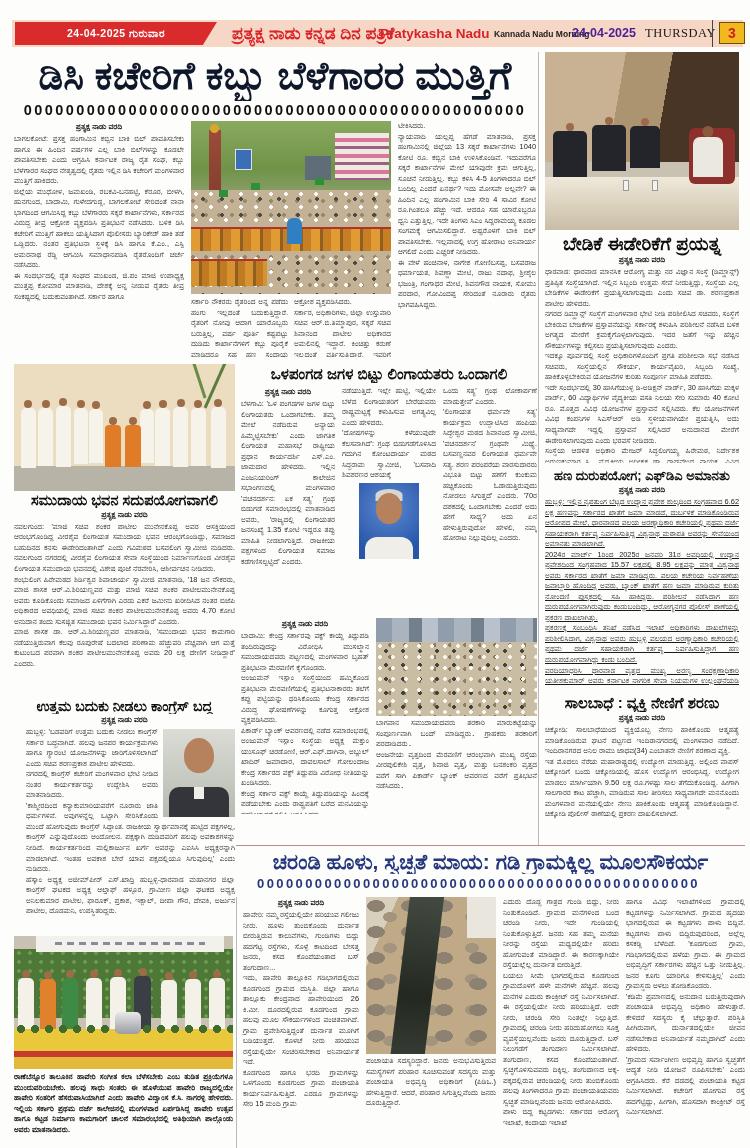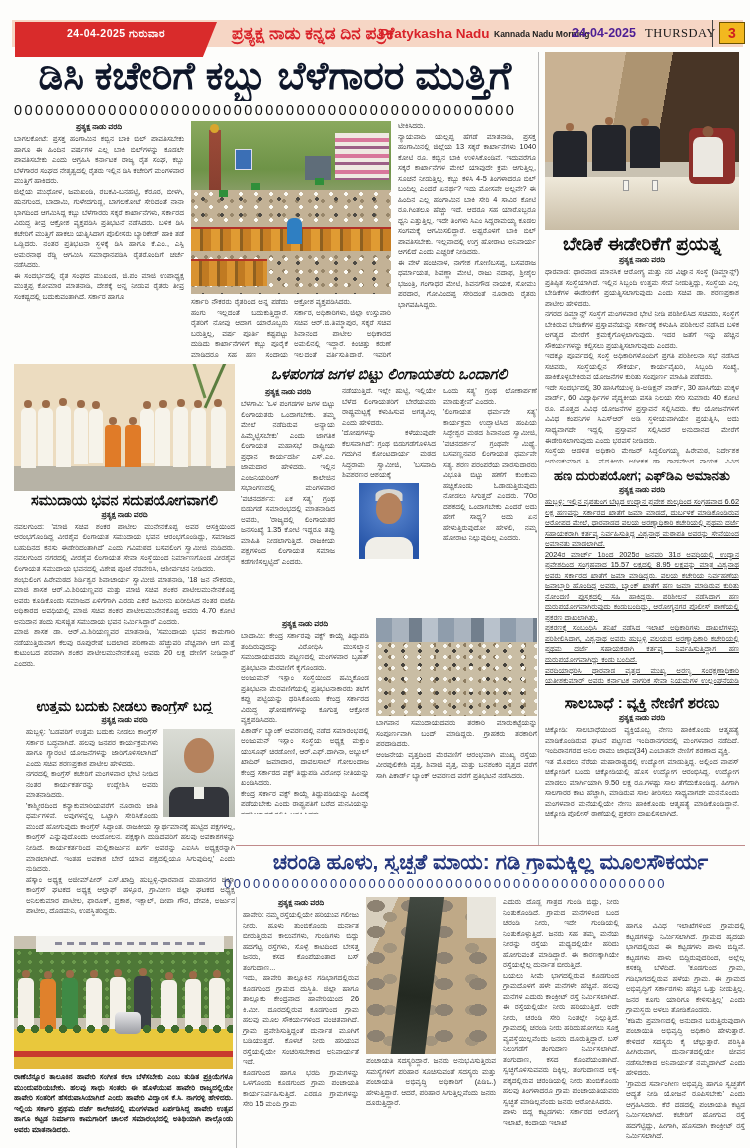--- a/index.html
+++ b/index.html
@@ -1,82 +1,82 @@
 <!DOCTYPE html>
 <html><head>
 <meta charset="utf-8">
 <style>
   html,body{margin:0;padding:0;}
   body{width:750px;height:1148px;background:#fdfdfb;position:relative;overflow:hidden;
        font-family:"Liberation Sans",sans-serif;color:#1c1c1c;}
   [data-name]{box-sizing:border-box;}
   
   #header{position:absolute;left:12px;top:20px;width:731px;height:27px;background:#f6d6c5;}
-  .h-datebox{position:absolute;left:3px;top:2px;width:202px;height:35px;background:#d92b2b;
+  .h-datebox{position:absolute;left:3px;top:2px;width:202px;height:23px;background:#d92b2b;
     clip-path:polygon(0 0,100% 0,93% 100%,0 100%);color:#fff;font-weight:bold;font-size:10.5px;
     line-height:23px;text-align:center;letter-spacing:.5px;}
   .h-tagline{position:absolute;left:220px;top:0;height:27px;line-height:27px;color:#d9232a;
     font-weight:bold;font-size:17px;}
   .h-mast{position:absolute;left:368px;top:0;height:27px;line-height:27px;color:#d9232a;
     font-weight:bold;font-size:13.5px;}
   .h-mastsub{position:absolute;left:482px;top:0;height:27px;line-height:28px;color:#222;
     font-size:8.5px;font-weight:bold;}
   .h-date{position:absolute;left:560px;top:0;height:27px;line-height:27px;color:#4c1d95;
     font-weight:bold;font-size:12.5px;}
   .h-day{position:absolute;left:633px;top:0;height:27px;line-height:27px;color:#1a1a1a;
     font-size:12.5px;font-family:"Liberation Serif",serif;letter-spacing:.5px;}
   .h-vline{position:absolute;left:700px;top:0;width:1px;height:27px;background:#444;}
   .h-badge{position:absolute;left:707px;top:2px;width:26px;height:22px;background:#f2b81f;
     border:1px solid #6b5200;color:#cf1f1f;font-weight:bold;font-size:14px;text-align:center;
     line-height:21px;}
   
   #lead-headline{position:absolute;left:14px;top:50px;width:522px;height:51px;color:#0f172a;
     font-weight:bold;font-size:39px;line-height:51px;text-align:center;white-space:nowrap;overflow:hidden;}
-  .zeros{font-weight:normal;letter-spacing:2.4px;white-space:nowrap;overflow:hidden;}
+  .zeros{font-weight:bold;letter-spacing:2.4px;white-space:nowrap;overflow:hidden;text-align:center;}
   #lead-divider{position:absolute;left:14px;top:102px;width:522px;height:17px;font-size:14.5px;color:#101010;}
   
   .bt{font-size:7.4px;line-height:1.42;text-align:justify;white-space:pre-line;color:#222;margin:0;}
-  .byline{font-size:7.6px;font-weight:bold;text-align:center;margin:1px 0 2px;color:#111;font-family:Liberation Serif, serif;}
+  .byline{font-size:7.6px;font-weight:bold;text-align:center;margin:1px 0 2px;color:#111;}
   .clip{overflow:hidden;}
   h2,h3{margin:0;font-weight:bold;color:#0d0d0d;}
   
   #article1{position:absolute;left:14px;top:121px;width:522px;height:241px;display:flex;gap:7px;overflow:hidden;}
   .a1-col1{width:170px;flex:none;}
   .a1-mid{width:200px;flex:none;}
   .a1-mini{display:flex;gap:6px;margin-top:3px;}
   .a1-mini>div{width:97px;height:60px;overflow:hidden;}
   .a1-col3{flex:1;}
   
   #right-rail{position:absolute;left:538px;top:52px;width:201px;height:793px;border-left:1px solid #b9b9b9;
     padding-left:6px;overflow:hidden;}
   .rail-h1{font-size:18.5px;text-align:center;line-height:1.15;margin:3px 0 1px;}
   .rail-h2{font-size:13px;text-align:center;white-space:nowrap;overflow:hidden;margin:5px 0 1px;}
   .rail-h3{font-size:15px;text-align:center;white-space:nowrap;overflow:hidden;margin:5px 0 1px;}
   
   #mid-left{position:absolute;left:14px;top:364px;width:221px;height:575px;overflow:hidden;}
   .ml-h{font-size:14.5px;text-align:center;line-height:1.1;margin:2px 0 0;white-space:nowrap;overflow:hidden;}
   
   #mid-center{position:absolute;left:241px;top:364px;width:296px;height:481px;overflow:hidden;}
-  .mc-h{font-size:15px;text-align:center;white-space:nowrap;overflow:hidden;margin:1px 0 3px;font-style:italic;}
+  .mc-h{font-size:15px;text-align:center;white-space:nowrap;overflow:hidden;margin:1px 0 3px;}
   .a6-cols{display:flex;gap:7px;height:232px;overflow:hidden;}
   .a6-cols>div{flex:1;}
   .a7-h{font-size:13px;text-align:center;white-space:nowrap;overflow:hidden;margin:6px 0 1px;}
   .a7-row{display:flex;gap:7px;height:196px;overflow:hidden;}
   .a7-c1{width:128px;flex:none;}
   .a7-c2{flex:1;}
   
   #bottom-head{position:absolute;left:236px;top:845px;width:509px;border-top:1px solid #c08a8a;
     padding-top:4px;color:#25377e;font-weight:bold;font-size:21px;text-align:center;white-space:nowrap;overflow:hidden;}
   #bottom-divider{position:absolute;left:224px;top:876px;width:509px;height:16px;font-size:13px;color:#25377e;}
   #bottom-article{position:absolute;left:236px;top:897px;width:509px;height:251px;display:flex;gap:7px;
     border-left:1px solid #b9b9b9;padding-left:6px;overflow:hidden;}
   .ba-c1{width:116px;flex:none;}
   .ba-c2{width:130px;flex:none;}
   .ba-c3{width:116px;flex:none;}
-  .ba-c4{flex:1;margin-top:24px;}
+  .ba-c4{flex:1;}
   #bottom-left{position:absolute;left:14px;top:936px;width:219px;height:210px;overflow:hidden;}
   .caption{font-size:7.4px;font-weight:bold;line-height:1.42;text-align:justify;color:#111;margin:3px 0 0;}
   
   .photo{position:relative;overflow:hidden;background:#c9c2b2;}
   .fig{position:absolute;border-radius:5px 5px 0 0;}
   .fig::before{content:"";position:absolute;top:-8px;left:50%;transform:translateX(-50%);
     width:8px;height:8px;border-radius:50%;background:#9c6b48;}
   
   .p1{height:173px;}
   .p1-trees{position:absolute;left:0;right:0;top:0;height:46%;
@@ -332,21 +332,21 @@
       <p class="bt">ಬಾದಾಮಿ: ಕೇಂದ್ರ ಸರ್ಕಾರವು ವಕ್ಫ್ ಕಾಯ್ದೆ ತಿದ್ದುಪಡಿ ತಂದಿರುವುದನ್ನು ವಿರೋಧಿಸಿ ಮುಸಲ್ಮಾನ ಸಮುದಾಯದವರು ಪಟ್ಟಣದಲ್ಲಿ ಮಂಗಳವಾರ ಬೃಹತ್ ಪ್ರತಿಭಟನಾ ಮೆರವಣಿಗೆ ಕೈಗೊಂಡರು.
 ಅಂಜುಮನ್ ಇಸ್ಲಾಂ ಸಂಸ್ಥೆಯಿಂದ ಹಮ್ಮಿಕೊಂಡ ಪ್ರತಿಭಟನಾ ಮೆರವಣಿಗೆಯಲ್ಲಿ ಪ್ರತಿಭಟನಾಕಾರರು ತಲೆಗೆ ಕಪ್ಪು ಪಟ್ಟಿಯನ್ನು ಧರಿಸಿಕೊಂಡು ಕೇಂದ್ರ ಸರ್ಕಾರದ ವಿರುದ್ಧ ಘೋಷಣೆಗಳನ್ನು ಕೂಗುತ್ತ ಆಕ್ರೋಶ ವ್ಯಕ್ತಪಡಿಸಿದರು.
 ಪಿಕಾರ್ಡ್ ಬ್ಯಾಂಕ್ ಆವರಣದಲ್ಲಿ ನಡೆದ ಸಮಾರಂಭದಲ್ಲಿ ಅಂಜುಮನ್ ಇಸ್ಲಾಂ ಸಂಸ್ಥೆಯ ಅಧ್ಯಕ್ಷ ಮಕ್ತುಂ ಯುಸೂಫ್ ಚಿರಡೋಣಿ, ಆರ್.ಎಫ್.ದಾಗಿನಾ, ಅಬ್ದುಲ್ ಖಾದಿರ್ ಜಮಾದಾರ, ದಾವಲಸಾಬ್ ಗೋಲಂದಾಜ ಕೇಂದ್ರ ಸರ್ಕಾರದ ವಕ್ಫ್ ತಿದ್ದುಪಡಿ ವಿರೋಧ ನೀತಿಯನ್ನು ಖಂಡಿಸಿದರು.
 ಕೇಂದ್ರ ಸರ್ಕಾರ ವಕ್ಫ್ ಕಾಯ್ದೆ ತಿದ್ದುಪಡಿಯನ್ನು ಹಿಂದಕ್ಕೆ ಪಡೆಯಬೇಕು ಎಂದು ರಾಷ್ಟ್ರಪತಿಗೆ ಬರೆದ ಮನವಿಯನ್ನು ತಹಶೀಲ್ದಾರಗೆ ಸಲ್ಲಿಸಿ ಆಗ್ರಹಿಸಿದರು.</p>
     </div>
     <div class="a7-c2" data-name="badami-col2">
       <div class="photo p6" data-name="rally-crowd-photo">
         <div class="p6-build"></div>
         <div class="p6-crowd"></div>
       </div>
-      <p class="bt" style="margin-top:2px;">ಬಾಗವಾನ ಸಮುದಾಯದವರು ತರಕಾರಿ ಮಾರುಕಟ್ಟೆಯನ್ನು ಸಂಪೂರ್ಣವಾಗಿ ಬಂದ್ ಮಾಡಿದ್ದರು. ಗ್ರಾಹಕರು ತರಕಾರಿಗೆ ಪರದಾಡಿದರು.
+      <p class="bt" style="margin-top:2px;font-family:Liberation Mono, monospace;">ಬಾಗವಾನ ಸಮುದಾಯದವರು ತರಕಾರಿ ಮಾರುಕಟ್ಟೆಯನ್ನು ಸಂಪೂರ್ಣವಾಗಿ ಬಂದ್ ಮಾಡಿದ್ದರು. ಗ್ರಾಹಕರು ತರಕಾರಿಗೆ ಪರದಾಡಿದರು.
 ಆಂಜನೇಯ ವೃತ್ತದಿಂದ ಮೆರವಣಿಗೆ ಆರಂಭವಾಗಿ ಮುಖ್ಯ ರಸ್ತೆಯ ವೀರಪುಲಿಕೇಶಿ ವೃತ್ತ, ಶಿವಾಜಿ ವೃತ್ತ, ಮತ್ತು ಬನಶಂಕರಿ ವೃತ್ತದ ವರೆಗೆ ಸಾಗಿ ಪಿಕಾರ್ಡ್ ಬ್ಯಾಂಕ್ ಆವರಣದ ವರೆಗೆ ಪ್ರತಿಭಟನೆ ನಡೆಸಿದರು.</p>
     </div>
   </div>
 </div>
 
 <div id="bottom-head" data-name="drain-headline">ಚರಂಡಿ ಹೂಳು, ಸ್ವಚ್ಛತೆ ಮಾಯ: ಗಡಿ ಗ್ರಾಮಕ್ಕಿಲ್ಲ ಮೂಲಸೌಕರ್ಯ</div>
 <div id="bottom-divider" class="zeros" data-name="ornament-divider-bottom">0000000000000000000000000000000000000000000000</div>
 
 <div id="bottom-article" data-name="drain-article">
   <div class="ba-c1" data-name="drain-col1">

